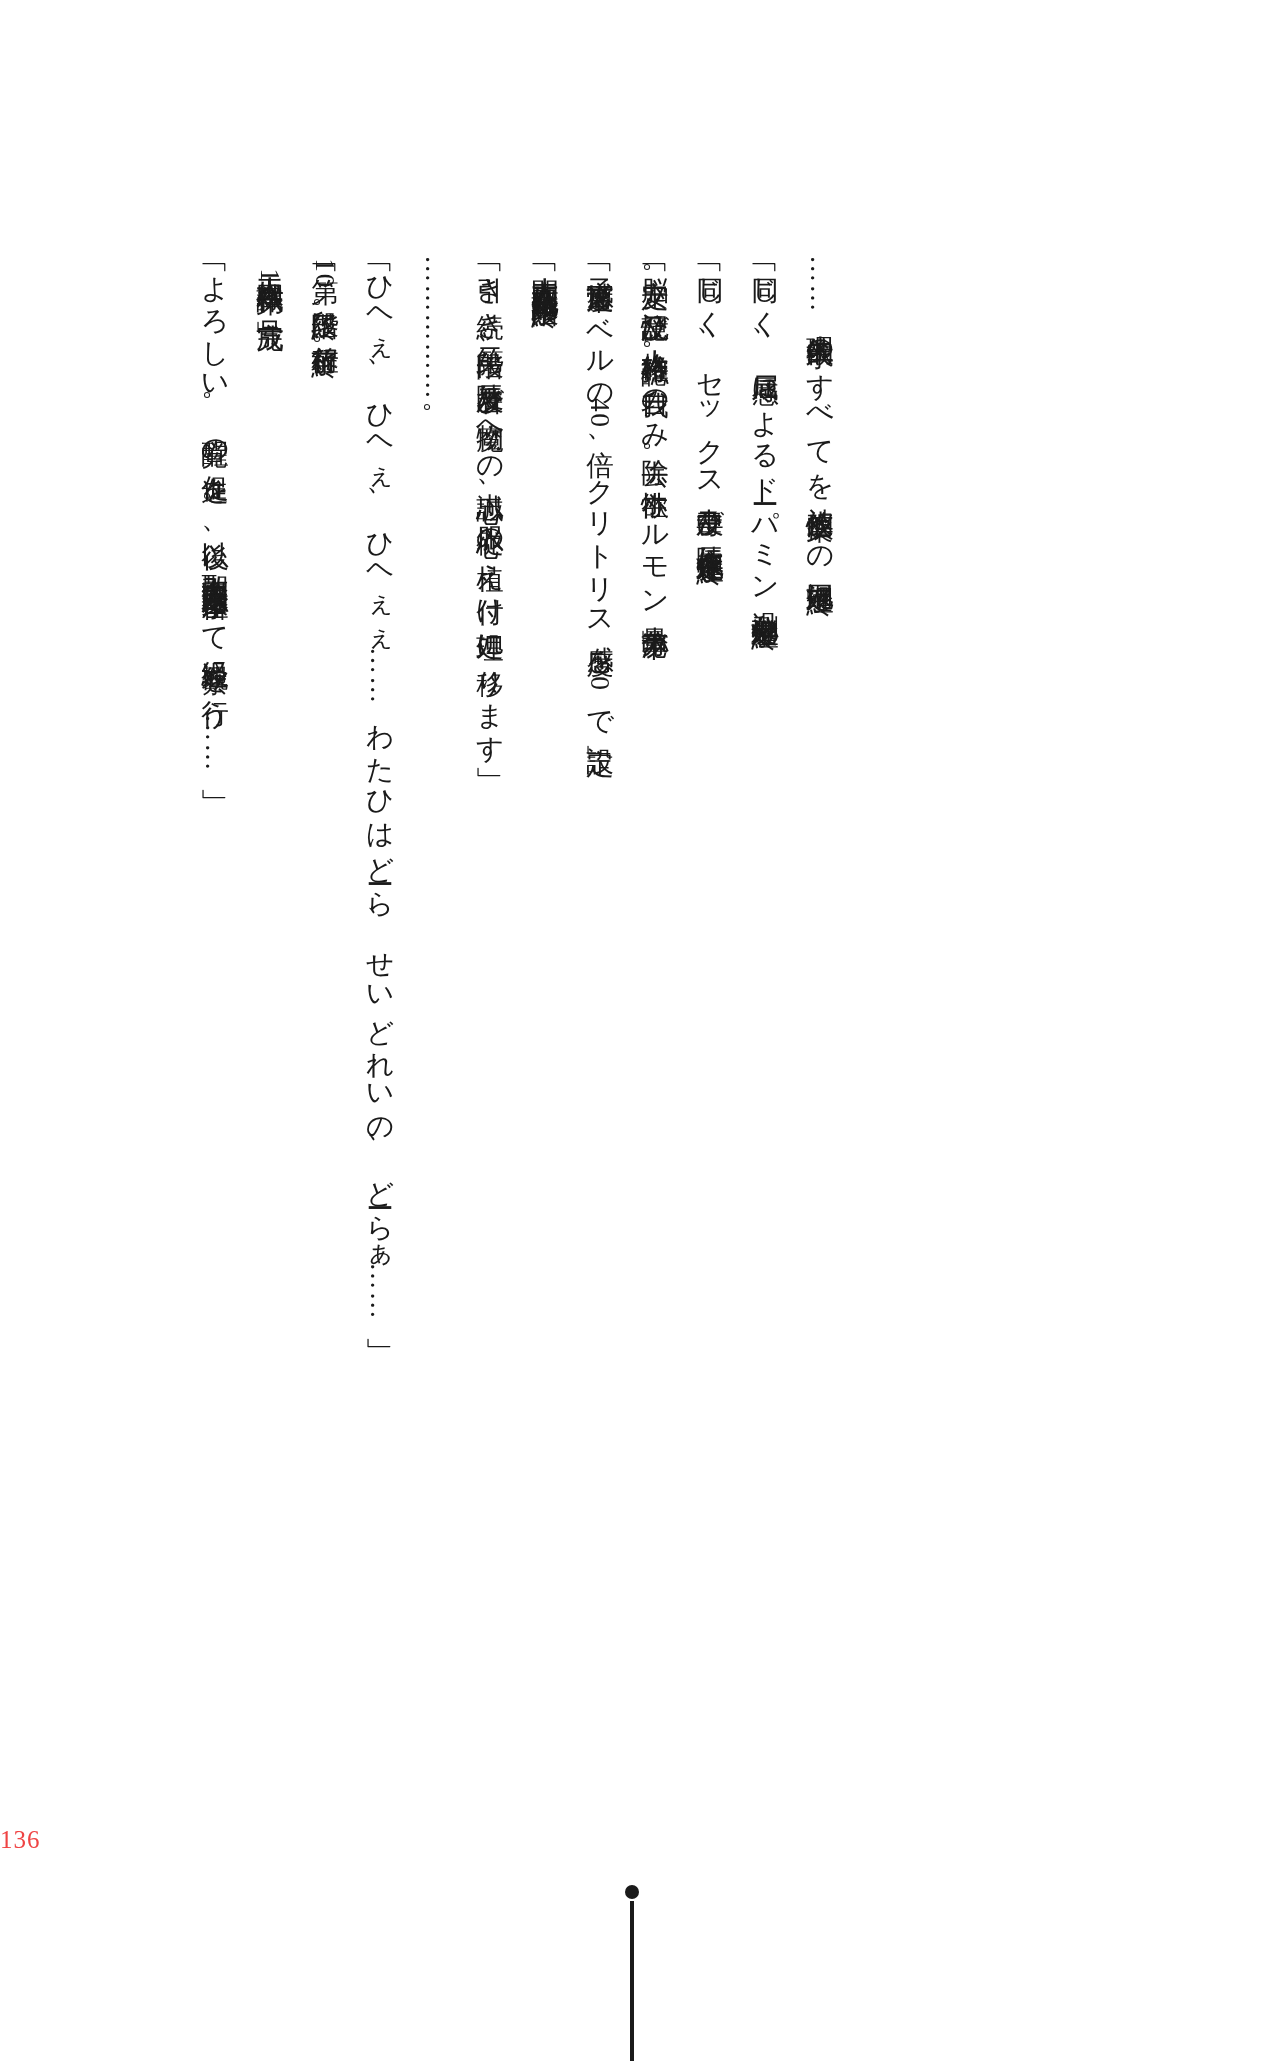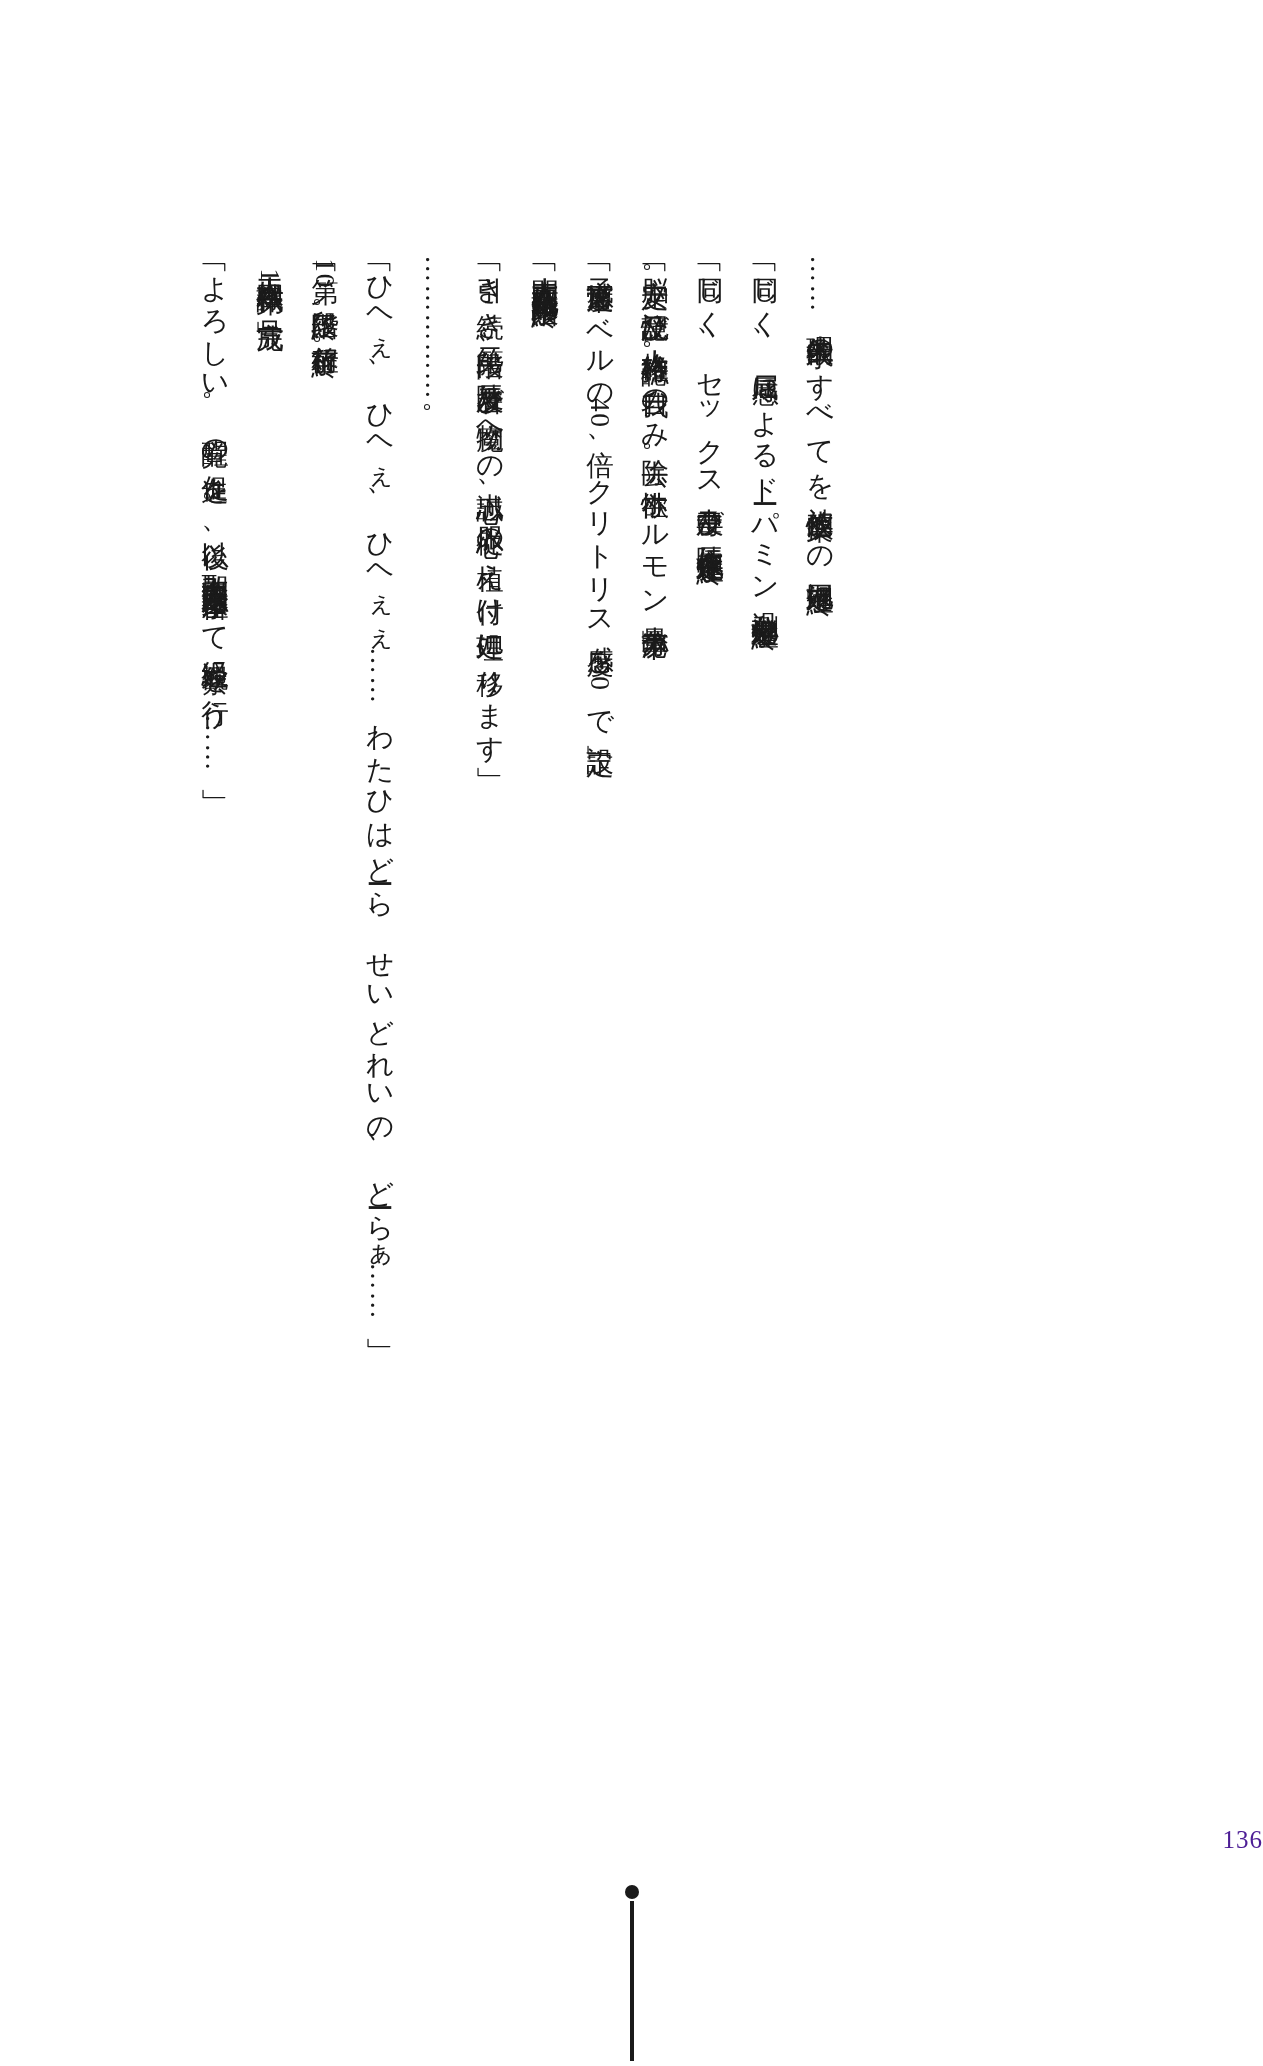--- a/index.html
+++ b/index.html
@@ -40,25 +40,25 @@
     white-space: pre-wrap;
     text-align: start;
   }
 
   
   #page-number {
     position: absolute;
     left: 0;
     right: 0;
     top: 1826px;
-    text-align: right;
+    text-align: left;
     font-size: 25px;
     font-family: "Liberation Serif", "DejaVu Serif", serif;
     letter-spacing: 0.04em;
-    color: #4c1d95;
+    color: #ef4444;
   }
 
   
   #footer-mark {
     position: absolute;
     left: 50%;
     transform: translateX(-50%);
     top: 1885px;
     width: 14px;
     height: 180px;

